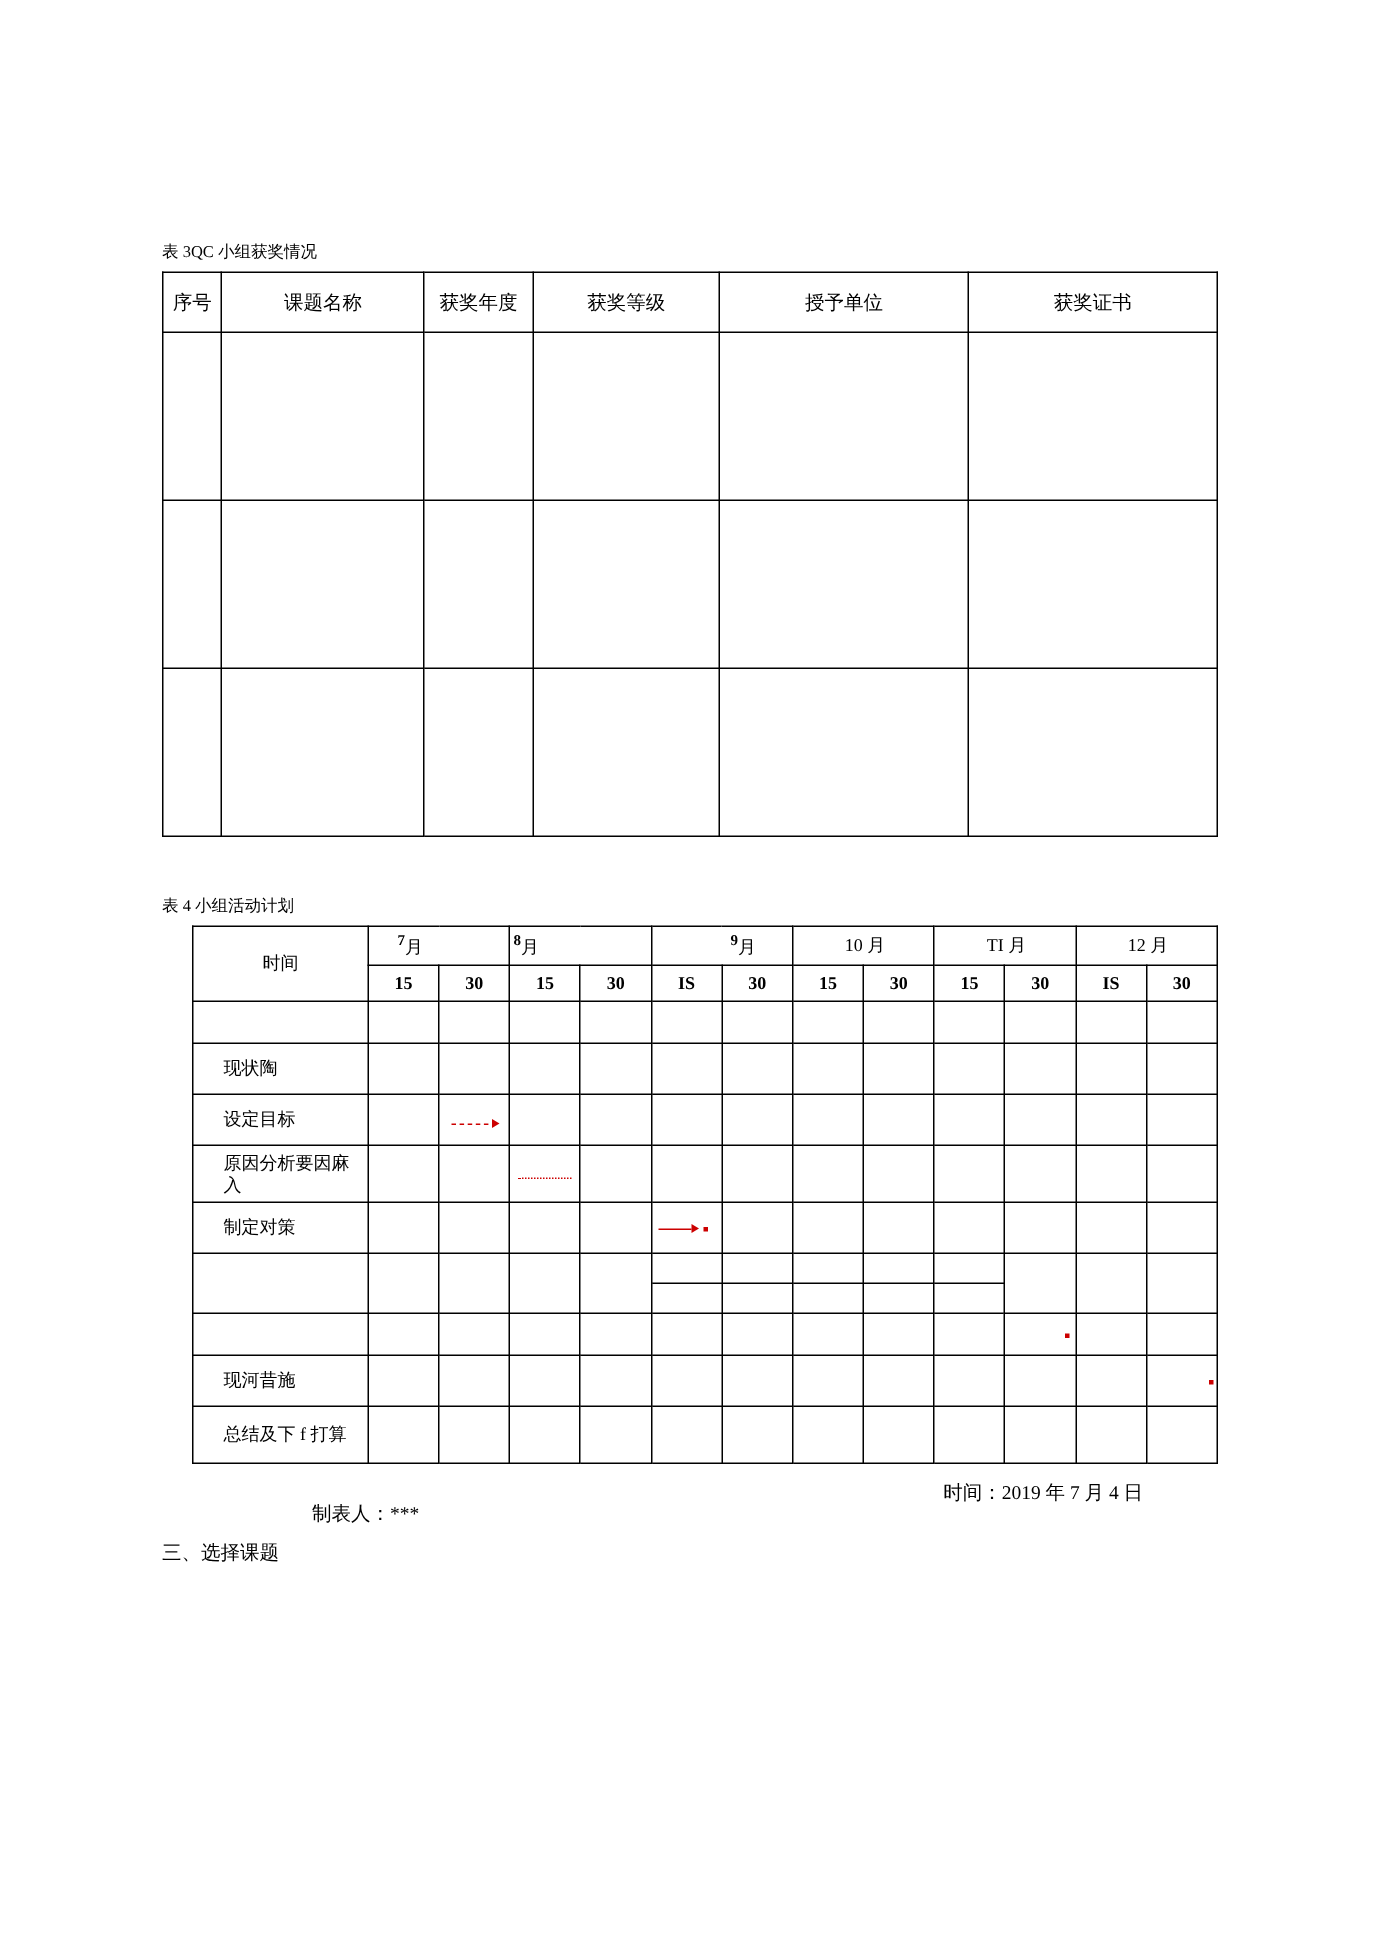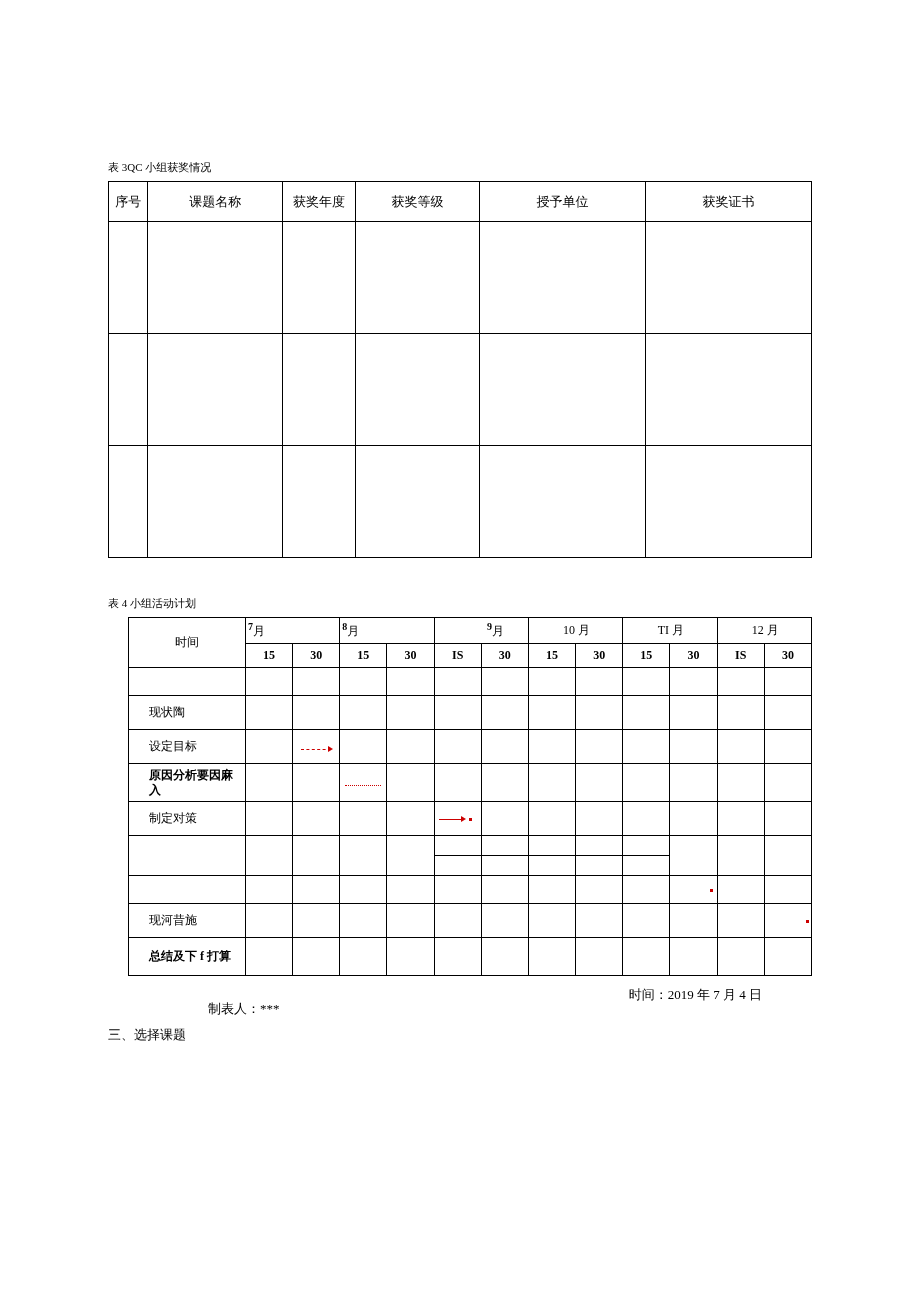--- a/index.html
+++ b/index.html
@@ -79,21 +79,20 @@
       font-size: 12px;
     }
     .table2 td.row-label {
       text-align: left;
       padding-left: 20px;
       height: 34px;
     }
     .table2 td.row-label.tall {
       height: 38px;
       line-height: 1.2;
-      font-weight: bold;
     }
     .table2 td.data-cell {
       height: 34px;
     }
     .table2 td.empty-label {
       height: 28px;
     }
     .table2 td.split-row {
       height: 14px;
       border-bottom: 1px solid #000;
@@ -206,21 +205,21 @@
   </tbody>
 </table>
 
 <div class="table-title">表 4 小组活动计划</div>
 
 <div class="table2-wrapper">
 <table class="table2">
   <thead>
     <tr>
       <th rowspan="2" class="time-col">时间</th>
-      <th colspan="2" class="month-cell" style="text-align:left;padding-right:40px;"><span class="sup">7</span><span>月</span></th>
+      <th colspan="2" class="month-cell" style="text-align:center;padding-right:40px;"><span class="sup">7</span><span>月</span></th>
       <th colspan="2" class="month-cell" style="text-align:left;padding-right:24px;"><span class="sup">8</span><span>月</span></th>
       <th colspan="2" class="month-cell" style="text-align:right;padding-right:24px;"><span class="sup">9</span><span>月</span></th>
       <th colspan="2" class="month-cell" style="text-align:center;">10 月</th>
       <th colspan="2" class="month-cell" style="text-align:center;">TI 月</th>
       <th colspan="2" class="month-cell" style="text-align:center;">12 月</th>
     </tr>
     <tr>
       <th class="day-cell">15</th>
       <th class="day-cell">30</th>
       <th class="day-cell">15</th>

